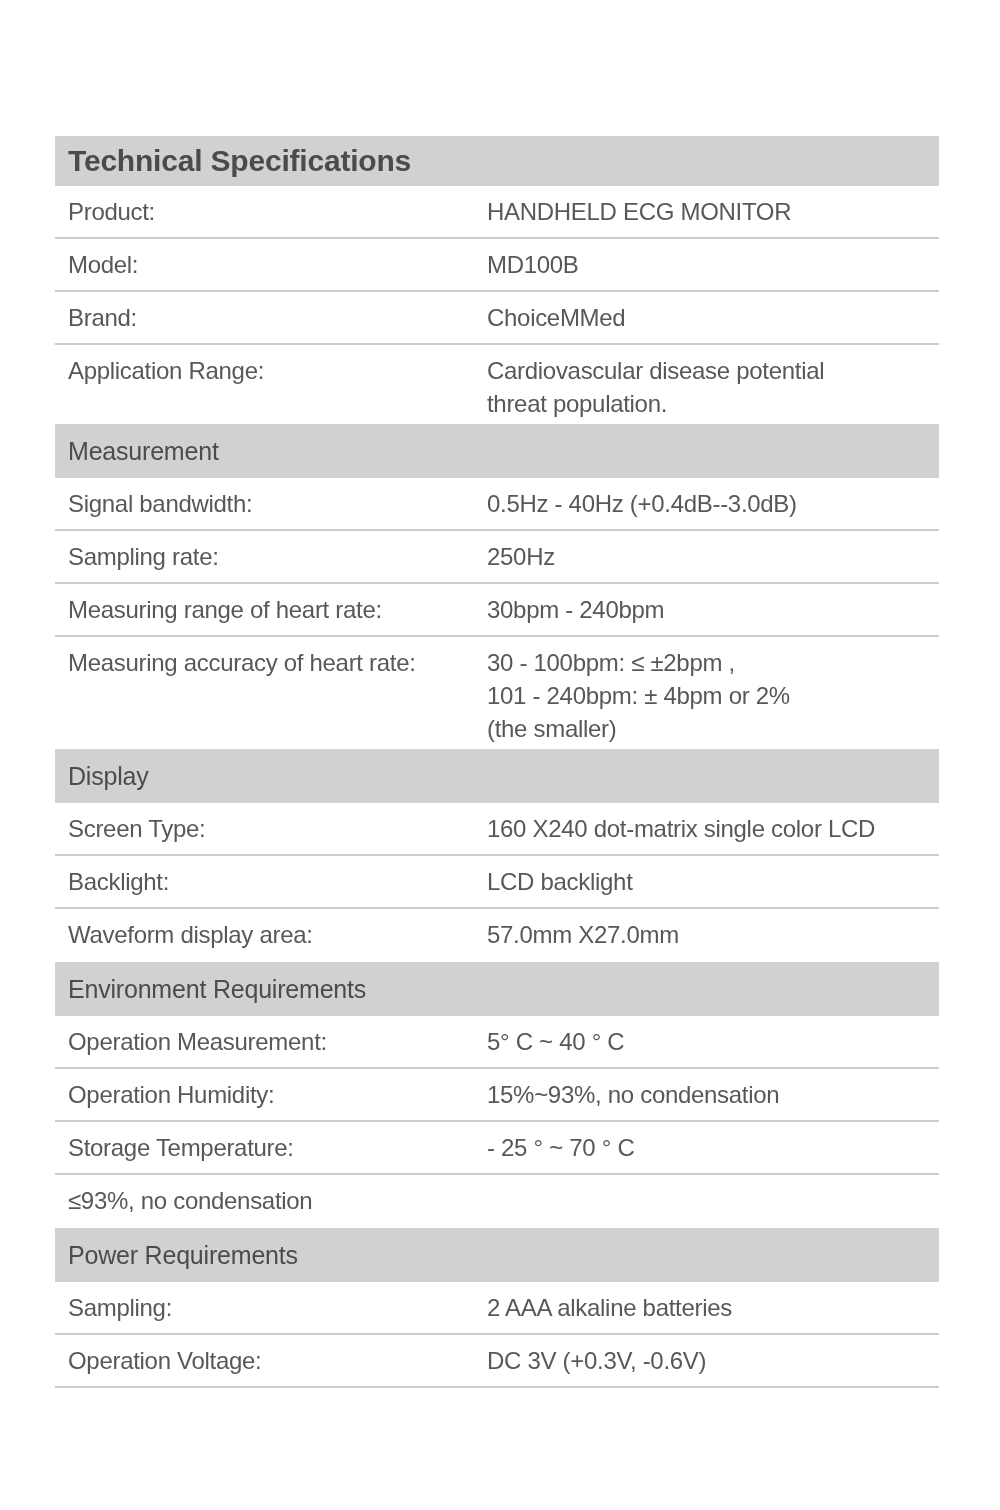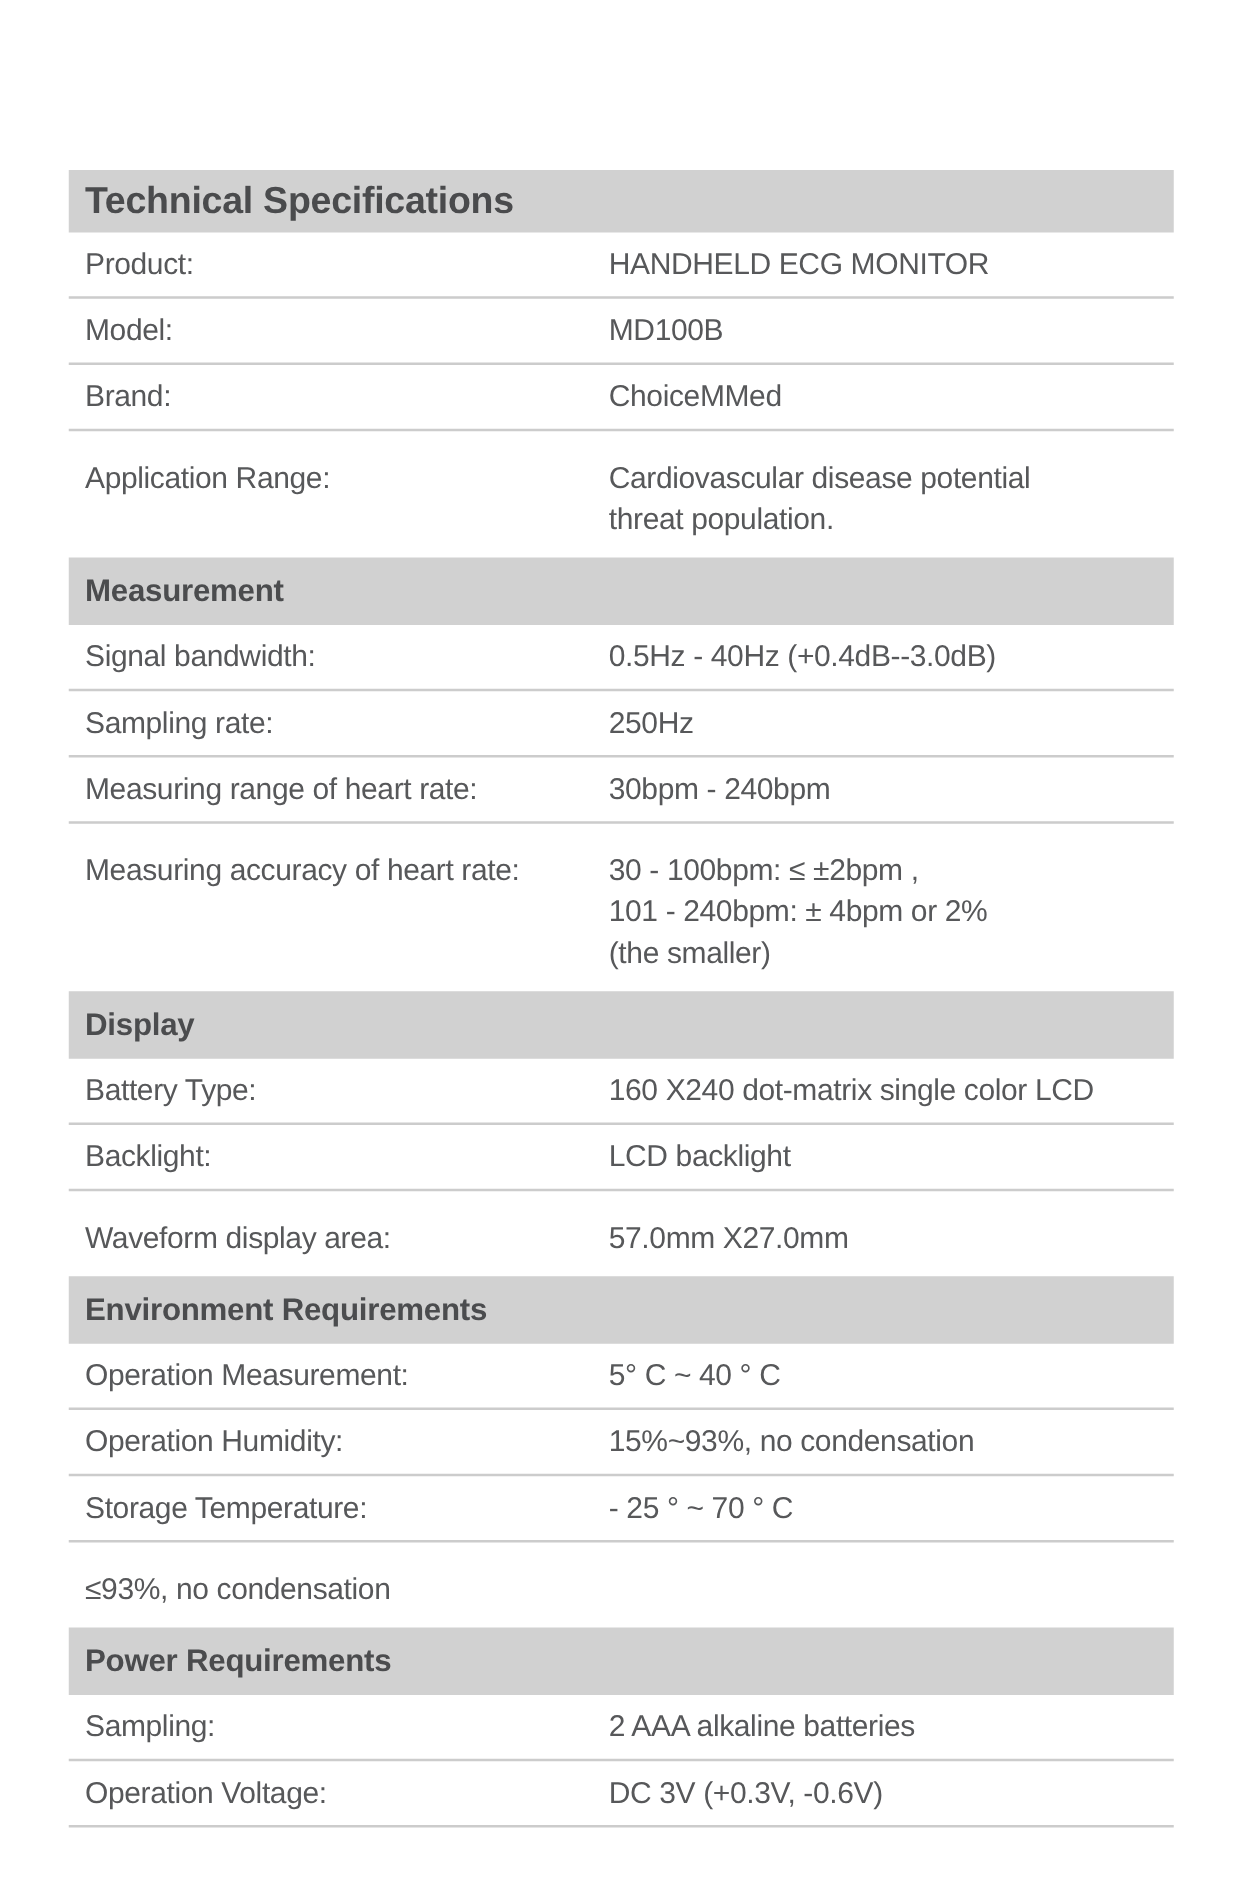--- a/index.html
+++ b/index.html
@@ -33,40 +33,39 @@
     letter-spacing: -0.2px;
   }
   .section-header {
     background: #d1d1d1;
     height: 54px;
     display: flex;
     align-items: center;
     box-sizing: border-box;
     padding-left: 13px;
     font-size: 25px;
-    font-weight: bold;
+    font-weight: normal;
     color: #4b4c4e;
     letter-spacing: -0.2px;
   }
   .spec-row {
     display: flex;
     align-items: flex-start;
     box-sizing: border-box;
     padding: 9px 0 9px 13px;
     border-bottom: 2px solid #cccccc;
     min-height: 53px;
     font-size: 24px;
     line-height: 33px;
     color: #57585a;
     letter-spacing: -0.3px;
   }
   .spec-row.no-divider {
     border-bottom: none;
-    padding-bottom: 14px;
-    margin-top: 12px;
+    padding-bottom: 4px;
   }
   .spec-label {
     flex: 0 0 419px;
     width: 419px;
   }
   .spec-value {
     flex: 1 1 auto;
     white-space: pre-line;
   }
 </style>
@@ -116,21 +115,21 @@
     <div class="spec-label">Measuring accuracy of heart rate:</div>
     <div class="spec-value">30 - 100bpm: ≤ ±2bpm ,
 101 - 240bpm: ± 4bpm or 2%
 (the smaller)</div>
   </div>
 
   <div class="section-header">
     <span>Display</span>
   </div>
   <div class="spec-row">
-    <div class="spec-label">Battery Type:</div>
+    <div class="spec-label">Screen Type:</div>
     <div class="spec-value">160 X240 dot-matrix single color LCD</div>
   </div>
   <div class="spec-row">
     <div class="spec-label">Backlight:</div>
     <div class="spec-value">LCD backlight</div>
   </div>
   <div class="spec-row no-divider">
     <div class="spec-label">Waveform display area:</div>
     <div class="spec-value">57.0mm X27.0mm</div>
   </div>

